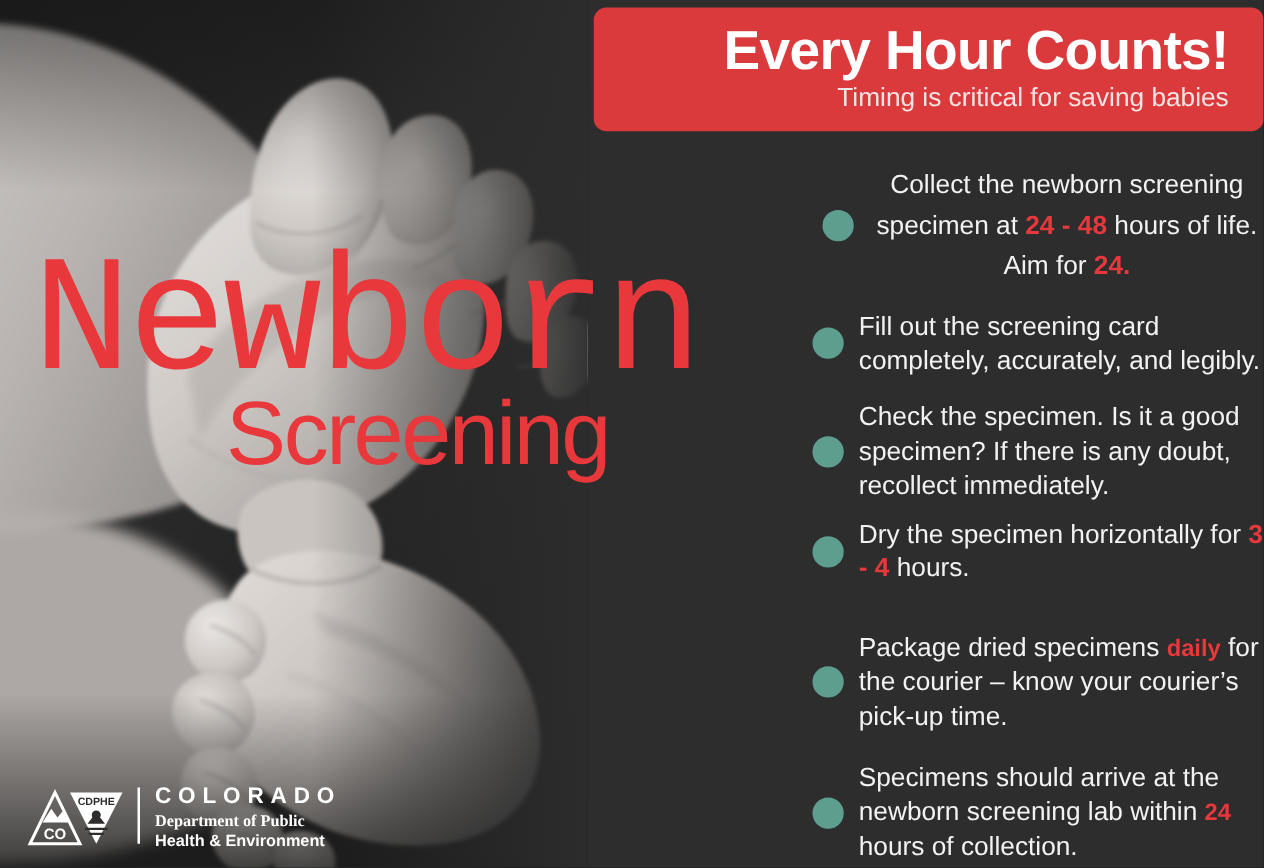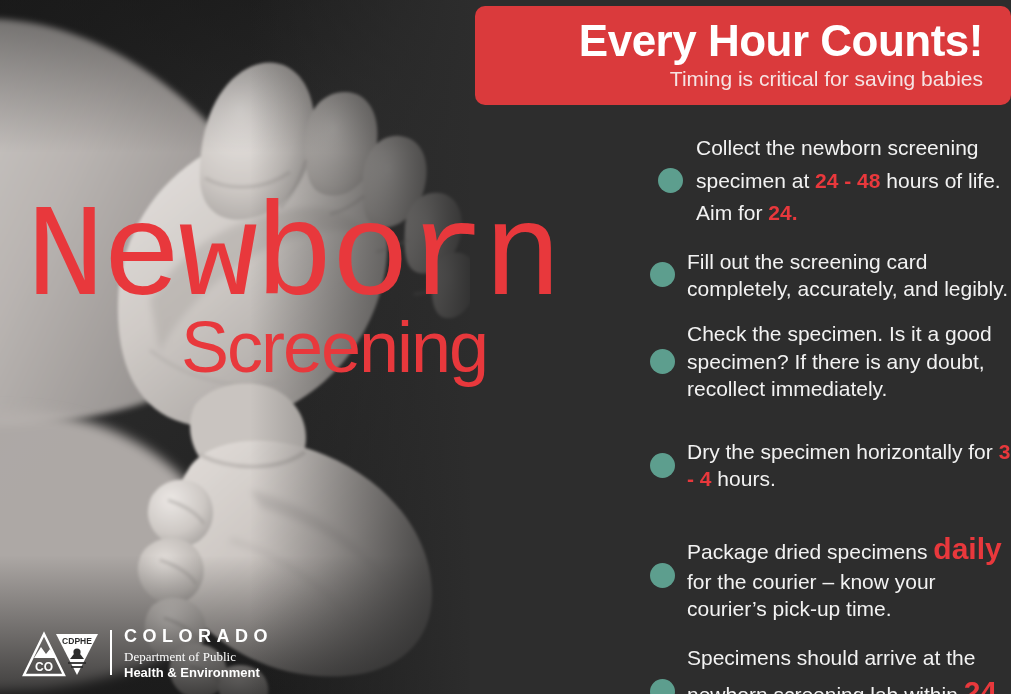--- a/index.html
+++ b/index.html
@@ -135,26 +135,26 @@
     line-height: 1.30;
     font-weight: 300;
   }
   .bullet-text .hl {
     color: #e8383c;
     font-weight: bold;
   }
   .bullet-text .hl-big {
     color: #e8383c;
     font-weight: bold;
-    font-size: 30px;
-  }
-  #bullet-row-0 .bullet-text { line-height: 1.55; }
+    font-size: 19px;
+  }
+  #bullet-row-0 .bullet-text { line-height: 1.55; text-align: center; }
   #bullet-row-0 .bullet-dot { margin-left: 8px; margin-right: 13px; }
   #bullet-row-1 { margin-top: 18px; margin-bottom: 18px; }
-  #bullet-row-2 { margin-bottom: 36px; }
+  #bullet-row-2 { margin-bottom: 12px; }
   #bullet-row-3 { margin-bottom: 36px; justify-content: center; }
   #bullet-row-4 { margin-bottom: 22px; }
 
   
   #logo {
     position: absolute;
     left: 22px;
     bottom: 14px;
     display: flex;
     align-items: center;
@@ -171,21 +171,21 @@
     display: block;
     font-size: 18px;
     font-weight: bold;
     letter-spacing: 5.5px;
     line-height: 1.15;
   }
   #logo-dept {
     display: block;
     font-family: "Liberation Serif", serif;
     font-size: 13px;
-    font-weight: normal;
+    font-weight: bold;
     line-height: 1.18;
     margin-top: 3px;
   }
   #logo-dept2 {
     display: block;
     font-family: Liberation Sans, sans-serif;
     font-size: 13px;
     font-weight: bold;
     line-height: 1.18;
   }

